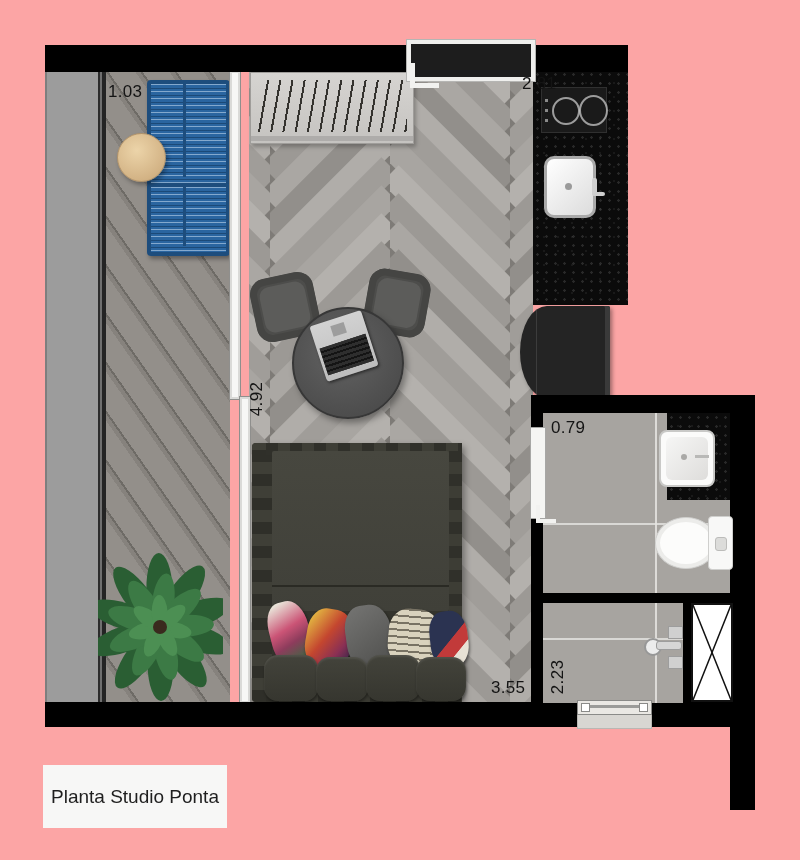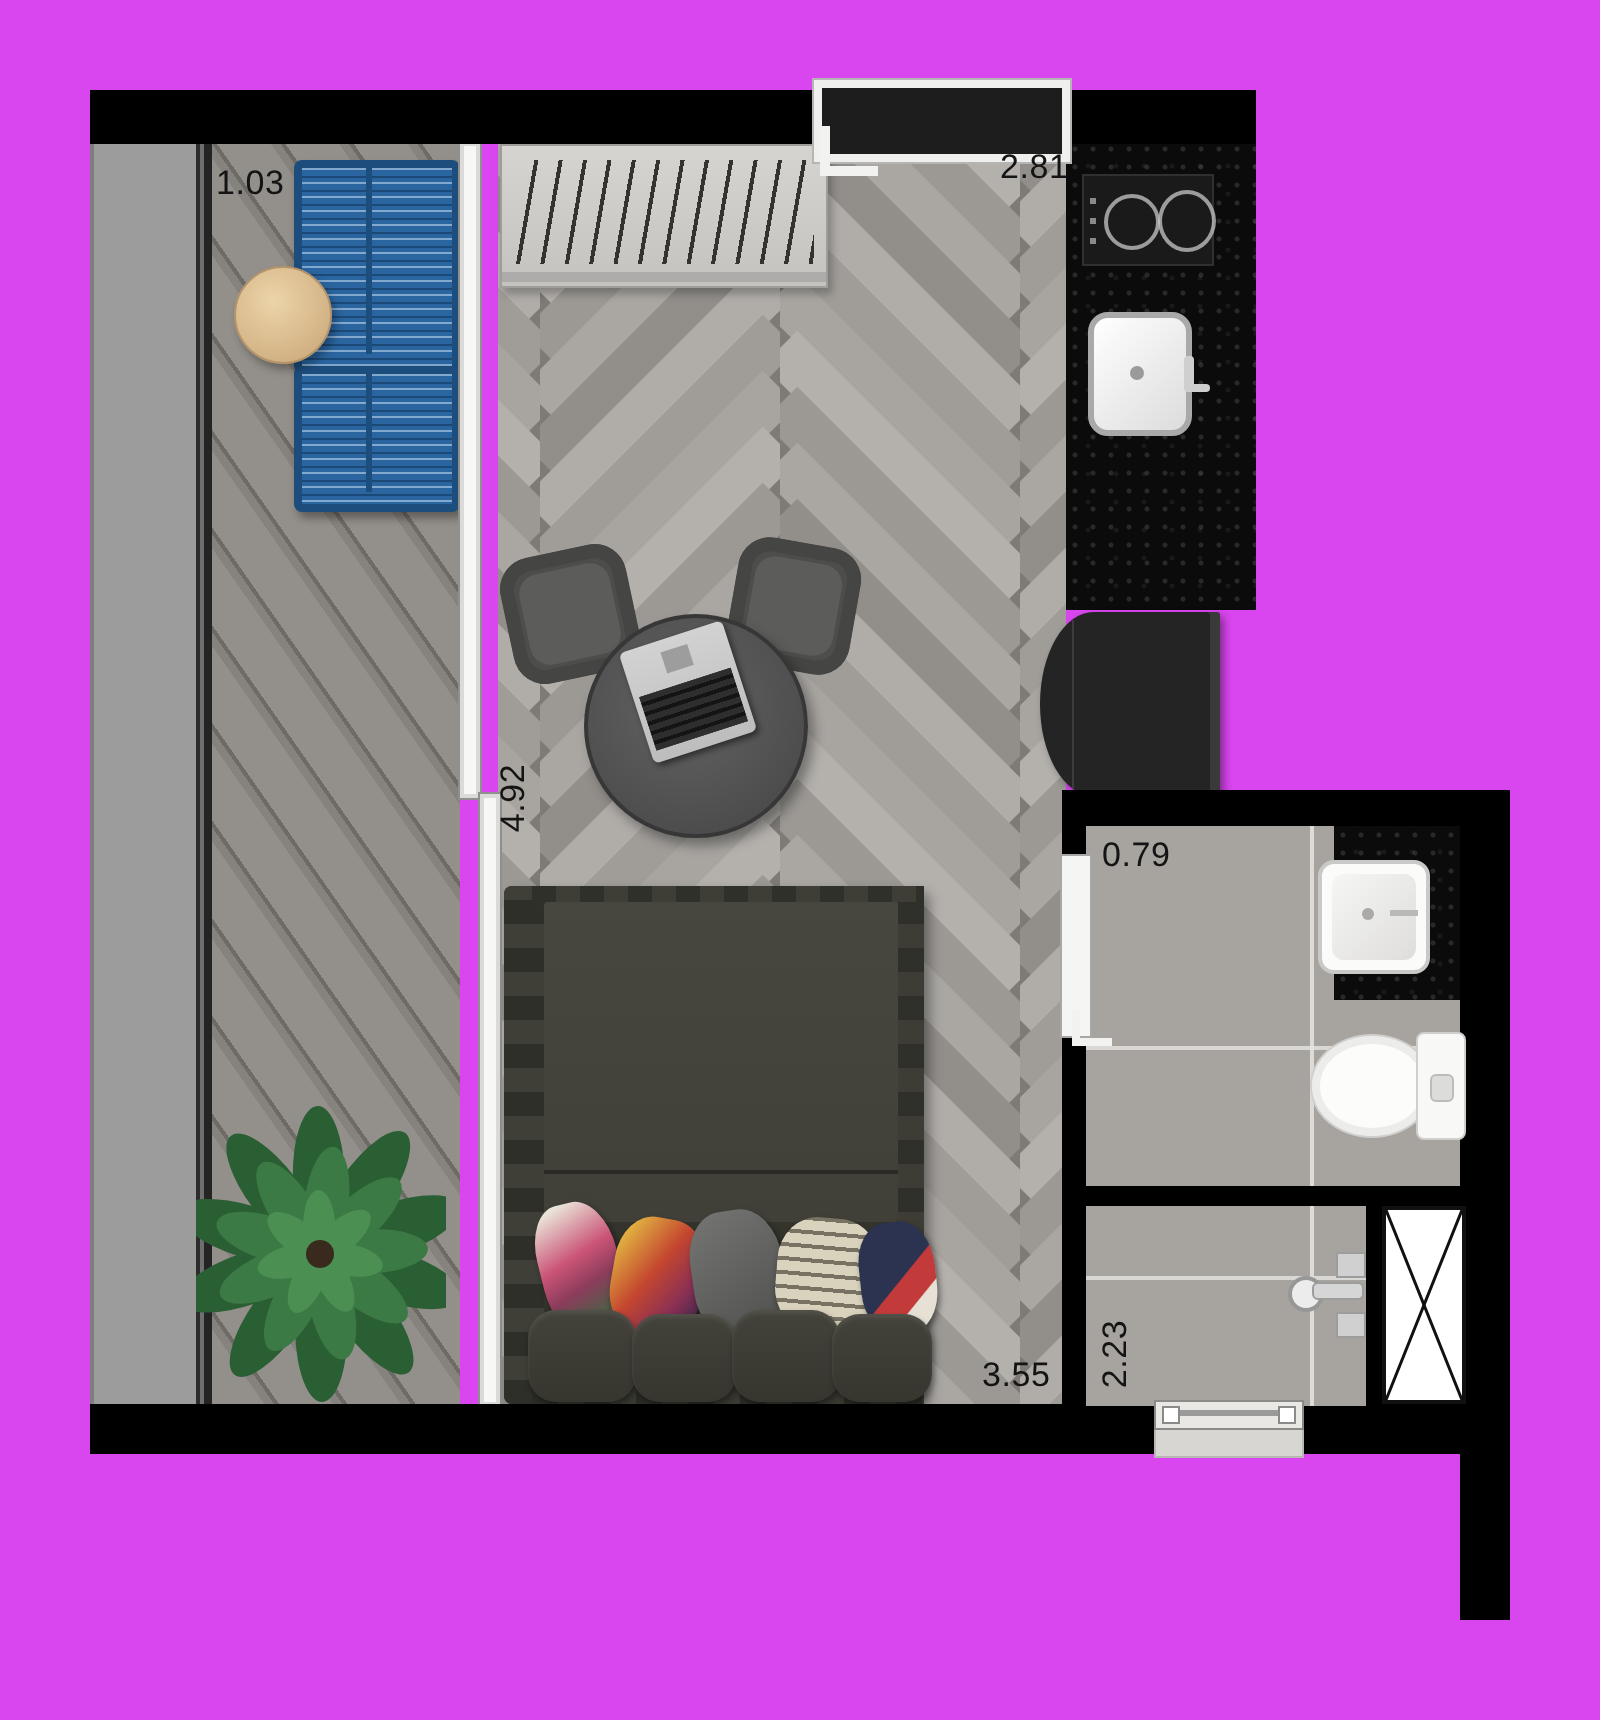--- a/index.html
+++ b/index.html
@@ -1,16 +1,16 @@
 <!DOCTYPE html>
 <html><head>
 <meta charset="utf-8">
 <style>
   html,body{margin:0;padding:0;background:#ffffff;}
-  #stage{position:relative;width:800px;height:860px;background:#d946ef;overflow:hidden;
+  #stage{position:relative;width:800px;height:860px;background:#fca5a5;overflow:hidden;
          font-family:"Liberation Sans",sans-serif;}
   .abs{position:absolute;}
   .wall{position:absolute;background:#000000;}
   .granite{position:absolute;background-color:#0b0b0b;
     background-image:radial-gradient(rgba(255,255,255,.12) 1px,transparent 1.5px),
                      radial-gradient(rgba(255,255,255,.06) 1px,transparent 1.5px);
     background-size:9px 9px,14px 14px;background-position:0 0,4px 6px;}
   .tile{position:absolute;background:#a7a4a0;}
   .grout-v{position:absolute;width:2px;background:rgba(230,229,226,.85);}
   .grout-h{position:absolute;height:2px;background:rgba(230,229,226,.8);}
@@ -402,20 +402,23 @@
   </svg>
 
   <div class="abs" style="left:577px;top:700px;width:73px;height:27px;background:#d8d6d2;border:1px solid #b9b7b3;"></div>
   <div class="abs" style="left:577px;top:700px;width:73px;height:13px;background:#eae8e4;border:1px solid #8a8a88;">
     <div style="position:absolute;left:3px;top:4px;right:3px;height:3px;background:#9b9b99;"></div>
     <div style="position:absolute;left:3px;top:2px;width:7px;height:7px;background:#ffffff;border:1px solid #8a8a88;"></div>
     <div style="position:absolute;right:3px;top:2px;width:7px;height:7px;background:#ffffff;border:1px solid #8a8a88;"></div>
   </div>
 
   <div class="dim" style="left:108px;top:82px;">1.03</div>
-  <div class="dim" style="left:500px;top:74px;">2.81</div>
+  <div class="dim" style="left:522px;top:74px;">2.81</div>
   <div class="dim dim-v" style="left:257px;top:399px;">4.92</div>
   <div class="dim" style="left:551px;top:418px;">0.79</div>
   <div class="dim" style="left:491px;top:678px;">3.55</div>
   <div class="dim dim-v" style="left:558px;top:677px;">2.23</div>
 
+  <div class="caption" style="left:43px;top:765px;width:176px;height:63px;">
+    <span>Planta Studio Ponta</span>
+  </div>
 
 </div>
 
 </body></html>

